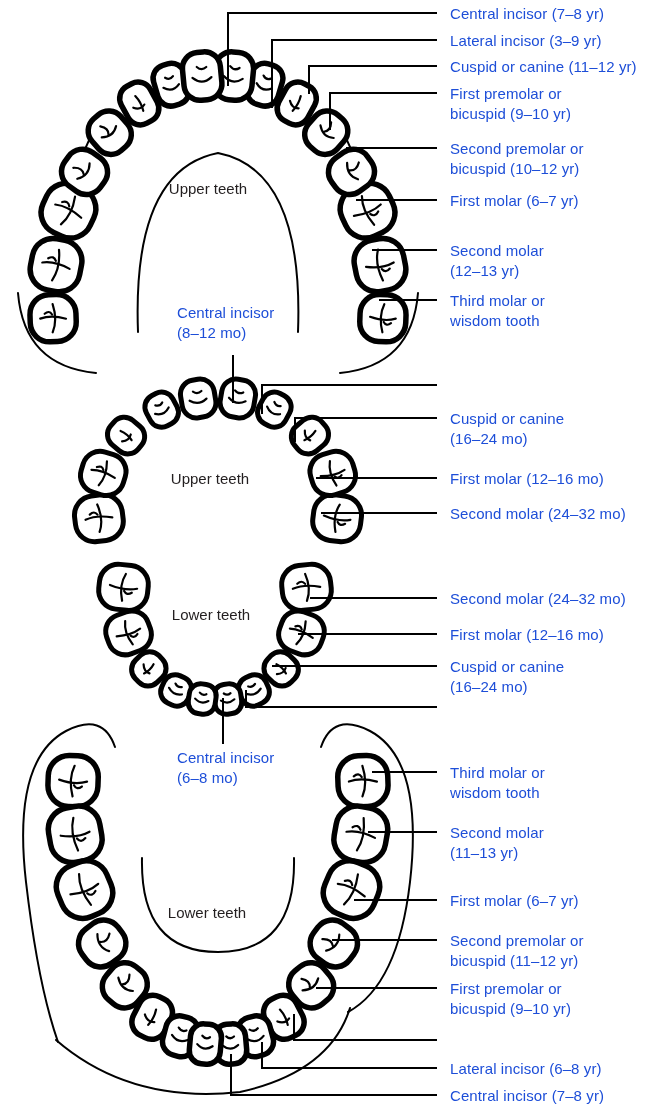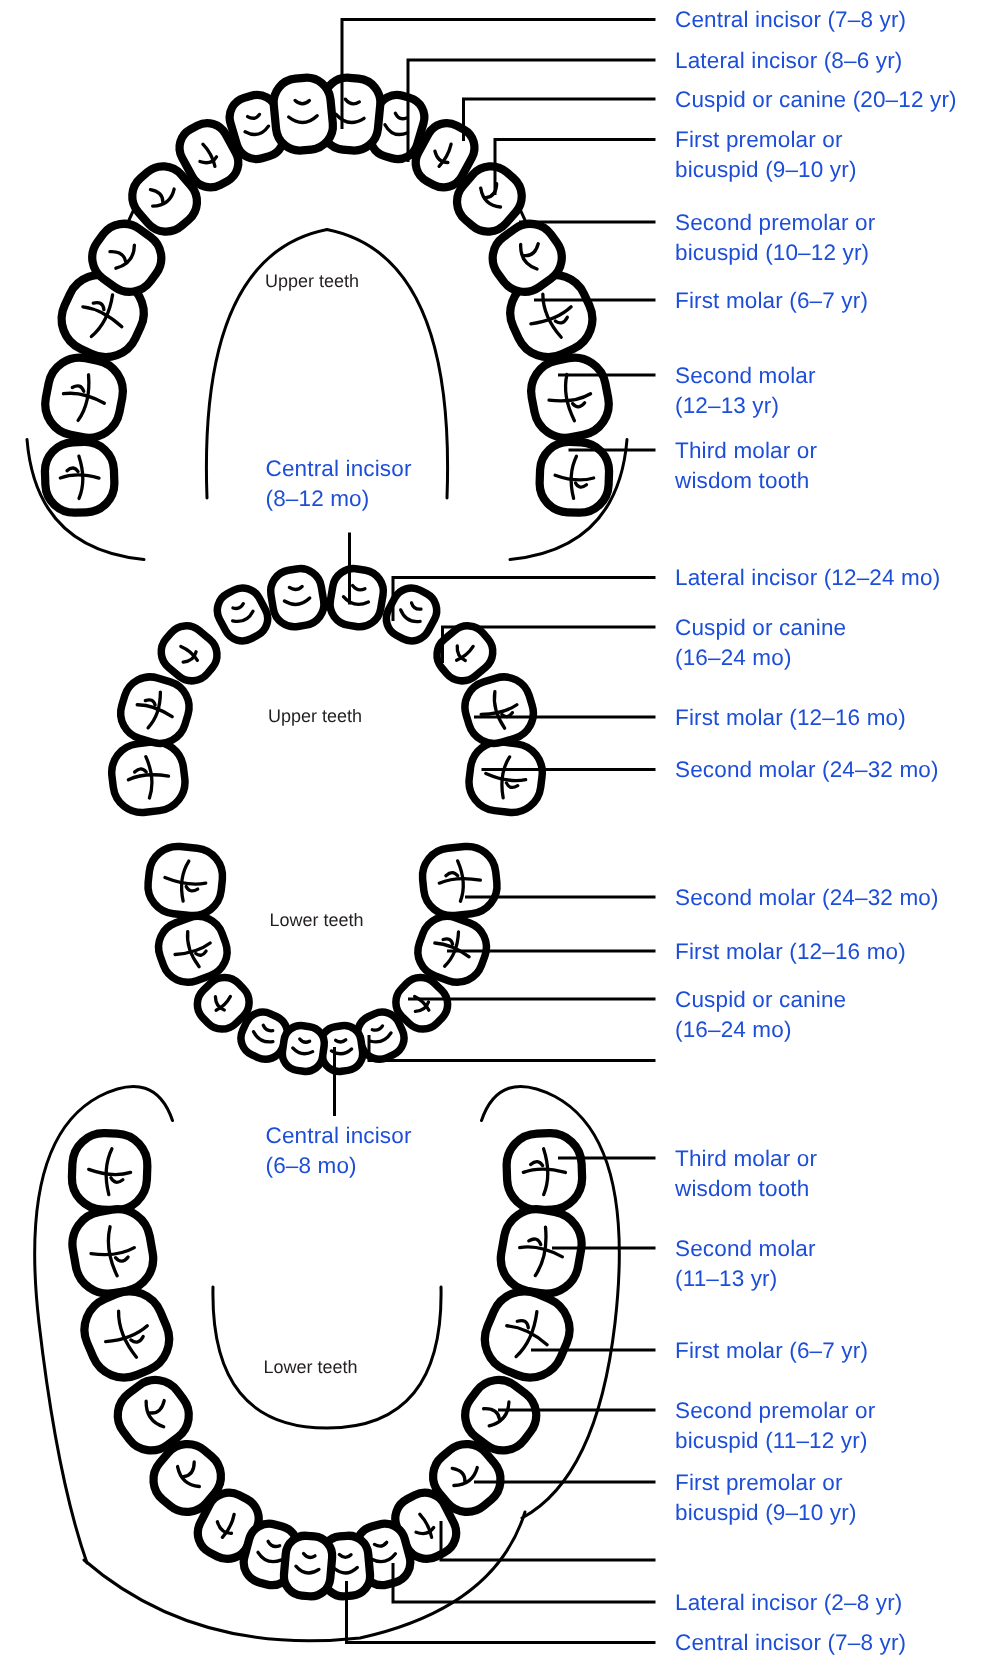--- a/index.html
+++ b/index.html
@@ -2,21 +2,21 @@
 <html><head>
 <meta charset="utf-8">
 <style>
   html,body{margin:0;padding:0;background:#fff;}
   #stage{position:relative;width:660px;height:1110px;background:#fff;overflow:hidden;
          font-family:"Liberation Sans",sans-serif;}
   #fig{position:absolute;left:0;top:0;}
   .lbl{position:absolute;font-size:15px;line-height:20px;color:#1d4ed8;
        white-space:pre-line;letter-spacing:0.1px;}
   .arch-title{position:absolute;width:170px;margin-left:-85px;text-align:center;
-       font-size:12px;color:#231f20;}
+       font-size:15px;color:#231f20;}
 </style>
 </head>
 <body>
 <div id="stage">
 
 <svg id="fig" width="660" height="1110" viewBox="0 0 660 1110">
       <g fill="none" stroke="#000000" stroke-width="2" stroke-linecap="round">
         <path d="M138,332 Q132,170 218,153 Q304,170 298,332"></path>
         <path d="M18,293 Q24,366 96,373"></path>
         <path d="M340,373 Q412,366 418,293"></path>
@@ -344,35 +344,34 @@
         <path d="M437,1095 H231 V1054"></path>
       </g>
     </svg>
 
 <div class="arch-title" style="left:208px;top:180px">Upper teeth</div>
 <div class="arch-title" style="left:210px;top:470px">Upper teeth</div>
 <div class="arch-title" style="left:211px;top:606px">Lower teeth</div>
 <div class="arch-title" style="left:207px;top:904px">Lower teeth</div>
 
 <div class="lbl" style="left:450px;top:4px">Central incisor (7–8 yr)</div>
-<div class="lbl" style="left:450px;top:31px">Lateral incisor (8–6 yr)</div>
-<div class="lbl" style="left:450px;top:57px">Cuspid or canine (20–12 yr)</div>
+<div class="lbl" style="left:450px;top:31px">Lateral incisor (3–9 yr)</div>
+<div class="lbl" style="left:450px;top:57px">Cuspid or canine (11–12 yr)</div>
 <div class="lbl" style="left:450px;top:84px">First premolar or
 bicuspid (9–10 yr)</div>
 <div class="lbl" style="left:450px;top:139px">Second premolar or
 bicuspid (10–12 yr)</div>
 <div class="lbl" style="left:450px;top:191px">First molar (6–7 yr)</div>
 <div class="lbl" style="left:450px;top:241px">Second molar
 (12–13 yr)</div>
 <div class="lbl" style="left:450px;top:291px">Third molar or
 wisdom tooth</div>
 
 <div class="lbl" style="left:177px;top:303px">Central incisor
 (8–12 mo)</div>
-<div class="lbl" style="left:450px;top:376px">Lateral incisor (12–24 mo)</div>
 <div class="lbl" style="left:450px;top:409px">Cuspid or canine
 (16–24 mo)</div>
 <div class="lbl" style="left:450px;top:469px">First molar (12–16 mo)</div>
 <div class="lbl" style="left:450px;top:504px">Second molar (24–32 mo)</div>
 
 <div class="lbl" style="left:450px;top:589px">Second molar (24–32 mo)</div>
 <div class="lbl" style="left:450px;top:625px">First molar (12–16 mo)</div>
 <div class="lbl" style="left:450px;top:657px">Cuspid or canine
 (16–24 mo)</div>
 <div class="lbl" style="left:177px;top:748px">Central incisor
@@ -380,16 +379,16 @@
 
 <div class="lbl" style="left:450px;top:763px">Third molar or
 wisdom tooth</div>
 <div class="lbl" style="left:450px;top:823px">Second molar
 (11–13 yr)</div>
 <div class="lbl" style="left:450px;top:891px">First molar (6–7 yr)</div>
 <div class="lbl" style="left:450px;top:931px">Second premolar or
 bicuspid (11–12 yr)</div>
 <div class="lbl" style="left:450px;top:979px">First premolar or
 bicuspid (9–10 yr)</div>
-<div class="lbl" style="left:450px;top:1059px">Lateral incisor (2–8 yr)</div>
+<div class="lbl" style="left:450px;top:1059px">Lateral incisor (6–8 yr)</div>
 <div class="lbl" style="left:450px;top:1086px">Central incisor (7–8 yr)</div>
 
 </div>
 
 </body></html>

